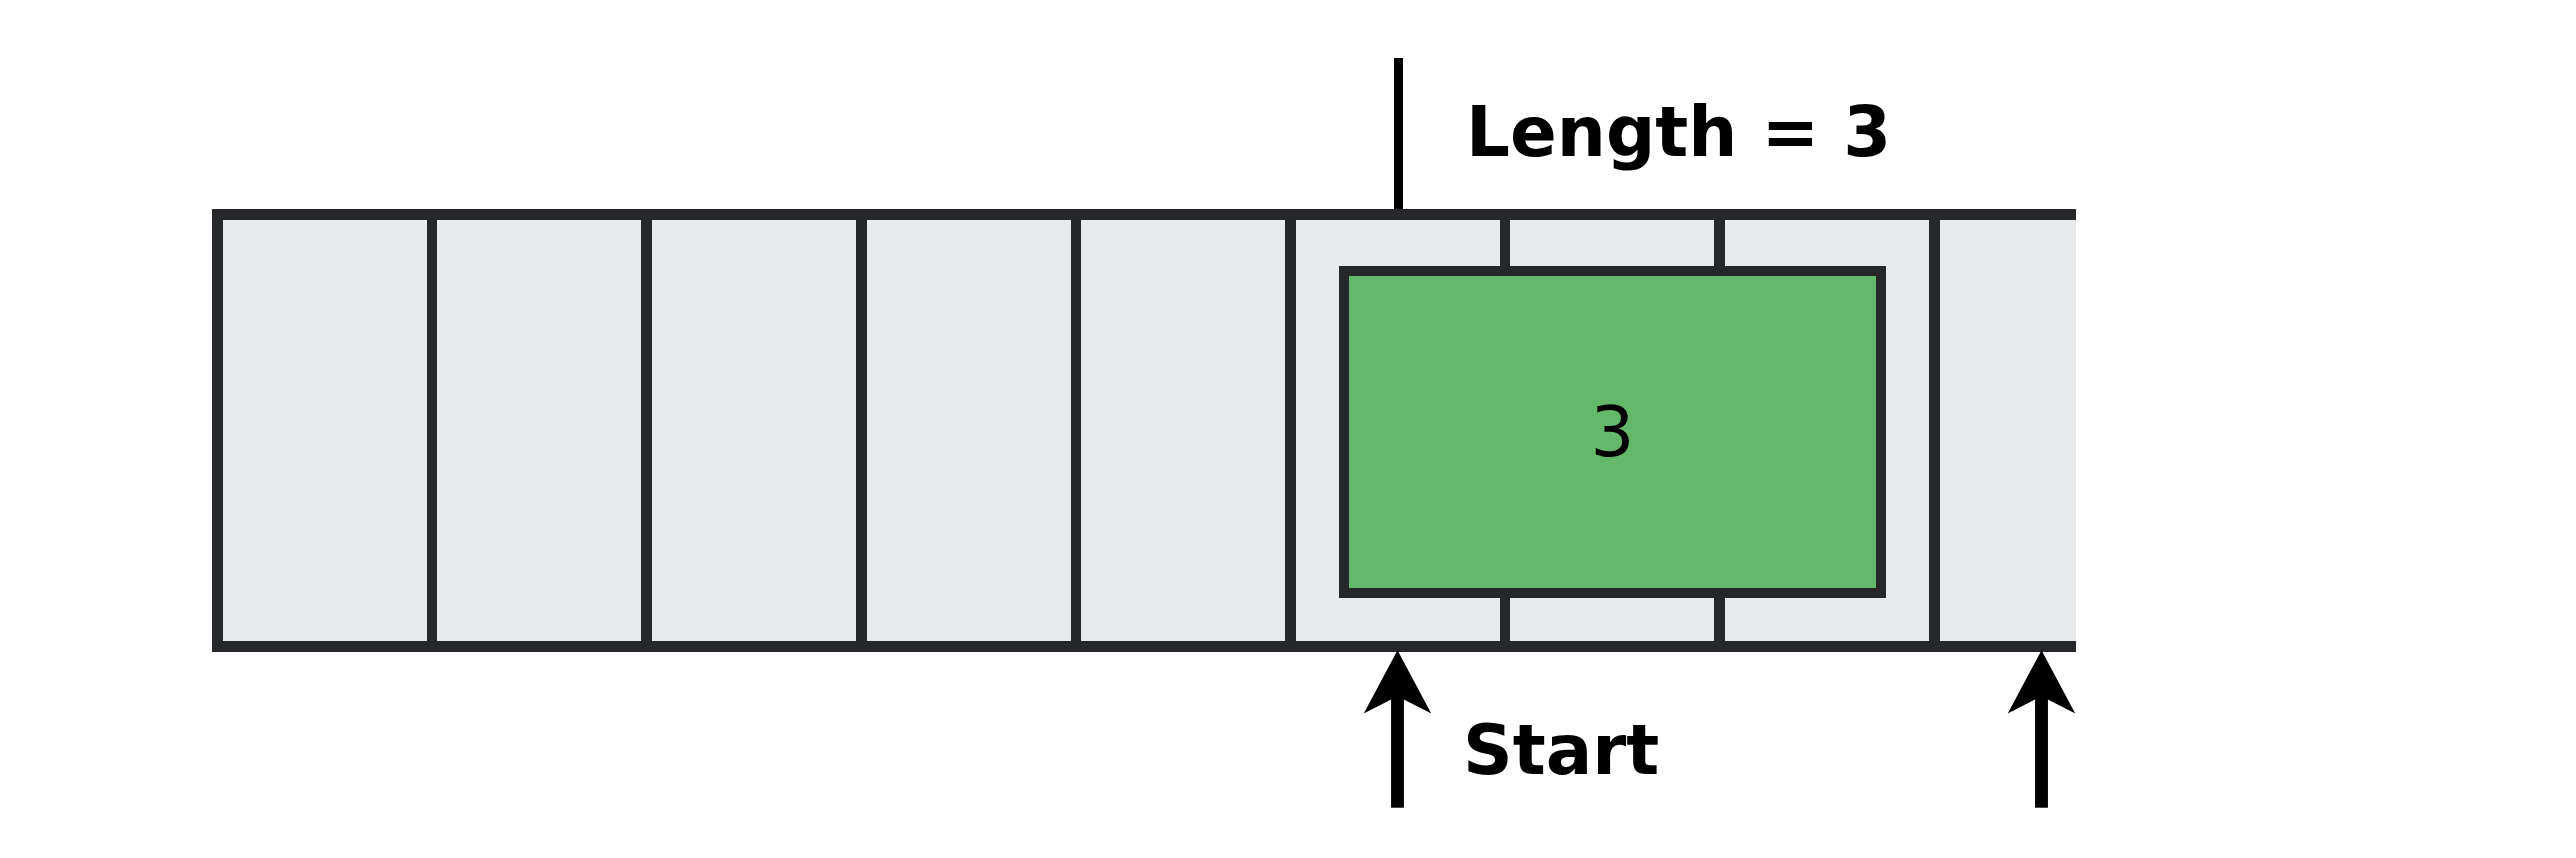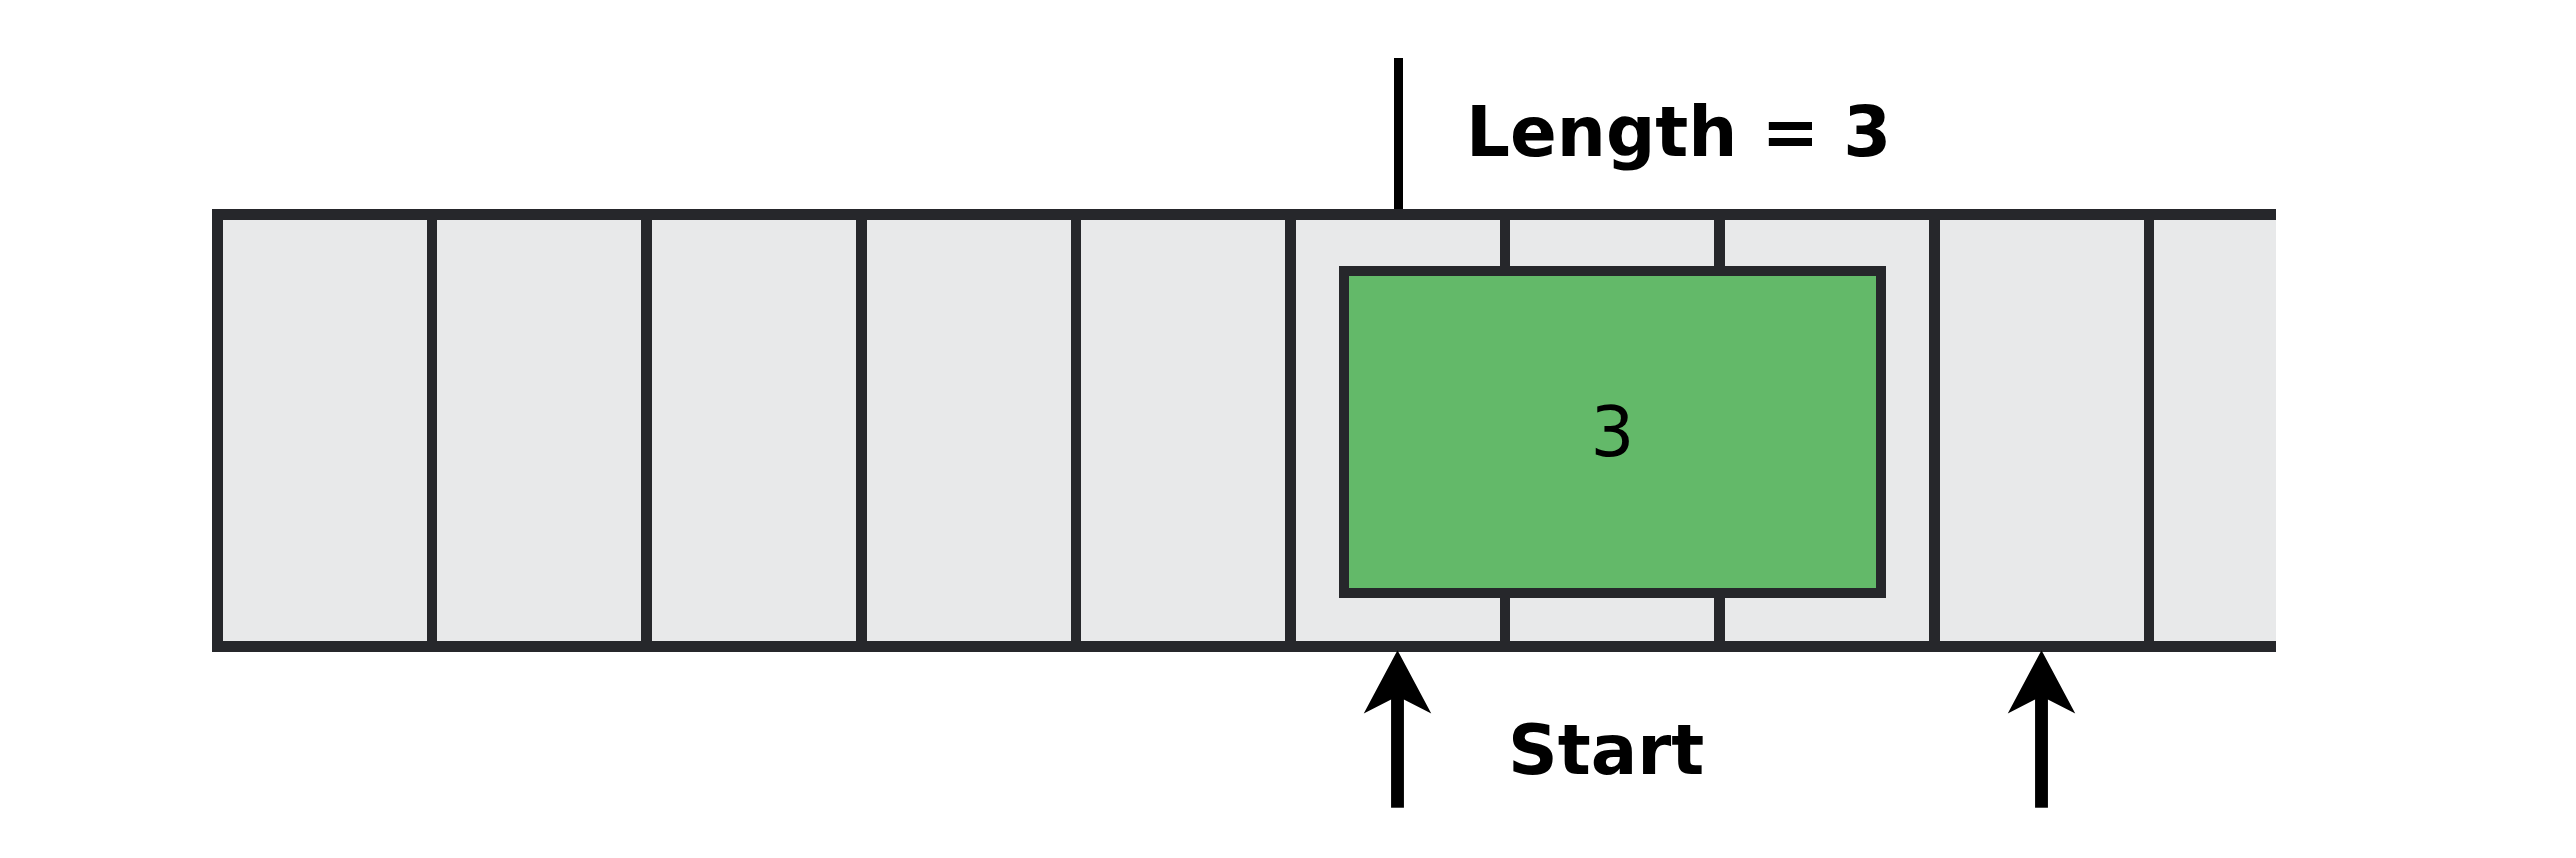--- a/index.html
+++ b/index.html
@@ -1,18 +1,18 @@
 <!DOCTYPE html>
 <html style="font-size:8.6px"><head>
 <meta charset="utf-8">
 <style>
   html, body { margin: 0; padding: 0; background: #ffffff; }
   .canvas {
     position: relative;
-    width: 2276px;
+    width: 2076px;
     height: 859px;
     background: var(--background, #ffffff);
     font-family: "DejaVu Sans", "Liberation Sans", sans-serif;
     overflow: hidden;
   }
 
   
   .array-track {
     position: absolute;
     left: 212px; top: 209px;
@@ -75,21 +75,21 @@
 
   .ptr-label {
     position: absolute;
     top: 716px;
     font-size: 69px;
     font-weight: 700;
     line-height: 1;
     color: var(--ink, #000000);
     white-space: nowrap;
   }
-  .start-label { left: 1508px; text-align: right; }
+  .start-label { left: 1463px; text-align: right; }
   .tail-label  { left: 2104px; }
 </style>
 </head>
 <body>
 
 <div class="canvas" style="--background: #ffffff; --cell-fill: #e8e9ea; --outline: #26272b; --block-fill: #63b969; --ink: #000000;">
 
   <div class="length-line"></div>
   <div class="length-label">Length = 3</div>
 

